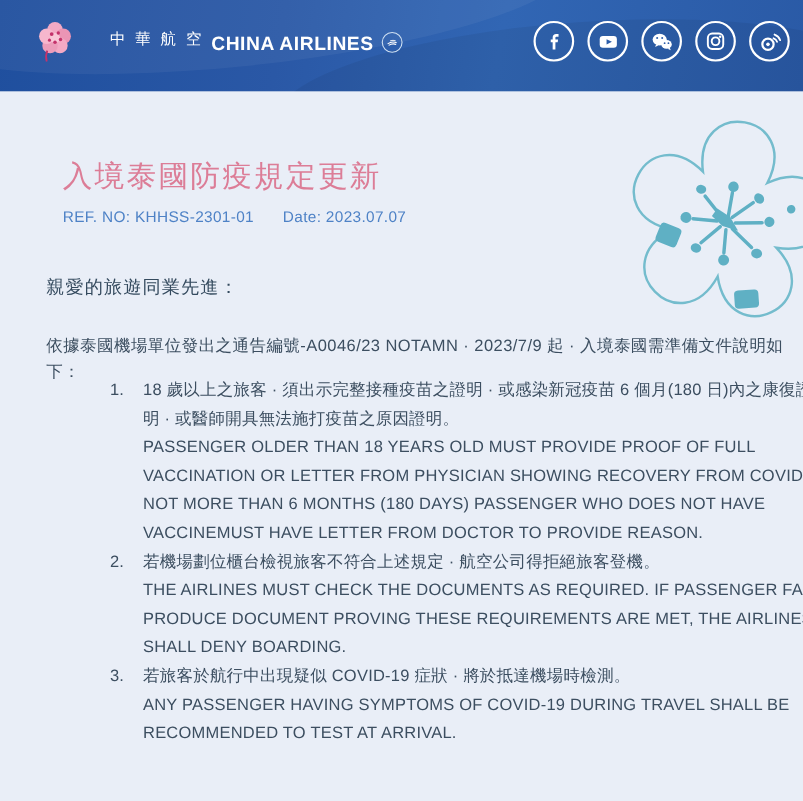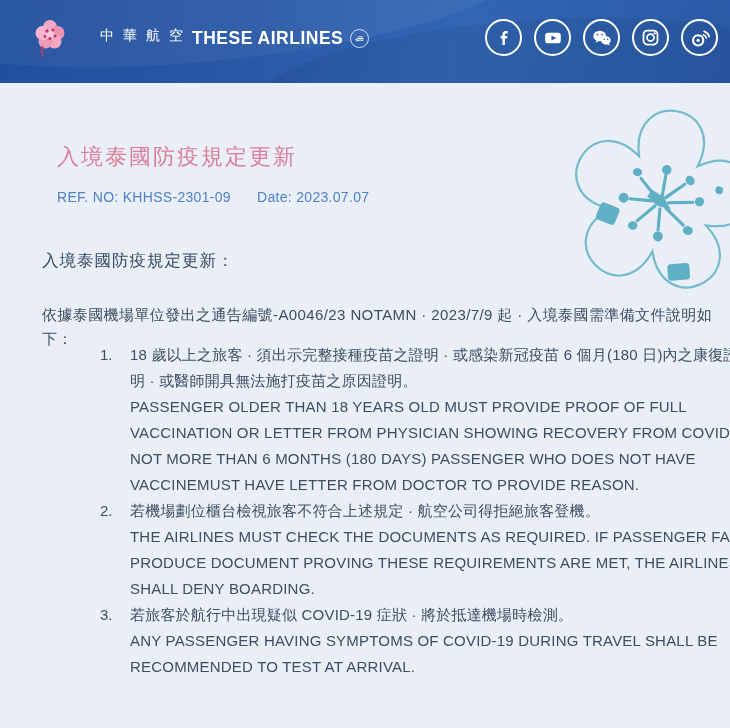--- a/index.html
+++ b/index.html
@@ -54,21 +54,21 @@
     box-sizing:border-box;
   }
   
   .blossom-decor{
     position:absolute;top:90px;right:-24px;width:184px;height:214px;
     transform:rotate(10deg);
     pointer-events:none;
   }
   .doc-title{
     position:absolute;left:57px;top:142px;
-    font-size:22px;color:#dc7d97;letter-spacing:2px;
+    font-size:27px;color:#dc7d97;letter-spacing:2px;
     font-weight:400;
     text-align:center;
   }
   .ref-row{
     position:absolute;left:57px;top:189px;
     font-size:14px;color:#4e82c6;letter-spacing:0.3px;
   }
   .ref-row span{margin-right:22px;}
   .greeting{
     position:absolute;left:42px;top:250px;
@@ -114,21 +114,21 @@
           <circle cx="25" cy="22" r="1.6" fill="#c4326b"></circle>
           <circle cx="20" cy="24.5" r="1.6" fill="#c4326b"></circle>
           <circle cx="15" cy="22.5" r="1.4" fill="#c4326b"></circle>
           <path d="M 13 32 Q 11 37 12.5 42" stroke="#c4326b" stroke-width="1.6" fill="none"></path>
         </g>
       </svg>
     </span>
     <div class="logo-texts">
       <div class="logo-cn">中華航空</div>
       <div class="logo-row">
-        <div class="logo-en">THESE AIRLINES</div>
+        <div class="logo-en">CHINA AIRLINES</div>
         <div class="skyteam">
           <svg width="11" height="11" viewBox="0 0 12 12">
             <path d="M1.5 7.5 Q 6 4.5 10.5 6.5" stroke="#fff" stroke-width="1.1" fill="none"></path>
             <path d="M2.5 9 Q 6.5 6.5 10 8.2" stroke="#fff" stroke-width="1.1" fill="none"></path>
             <path d="M4 4.5 Q 7 3.5 9.5 4.5" stroke="#fff" stroke-width="0.9" fill="none"></path>
           </svg>
         </div>
       </div>
     </div>
   </div>
@@ -207,25 +207,25 @@
       <circle cx="160" cy="92" r="4.2"></circle>
       <rect x="34" y="128" width="22" height="20" rx="4" transform="rotate(12 45 138)"></rect>
       <rect x="120" y="178" width="24" height="18" rx="4" transform="rotate(-14 132 187)"></rect>
     </g>
   </svg>
 </div>
 
 <div class="doc-title">入境泰國防疫規定更新</div>
 
 <div class="ref-row">
-  <span>REF. NO: KHHSS-2301-09</span>
+  <span>REF. NO: KHHSS-2301-01</span>
   <span>Date: 2023.07.07</span>
 </div>
 
-<div class="greeting">入境泰國防疫規定更新：</div>
+<div class="greeting">親愛的旅遊同業先進：</div>
 
 <div class="intro">依據泰國機場單位發出之通告編號-A0046/23  NOTAMN · 2023/7/9 起 · 入境泰國需準備文件說明如下：</div>
 
 <div class="doc-list">
 
   <div class="doc-item">
     <div class="item-num">1.</div>
     <div class="item-lines">
       <div class="item-line">18 歲以上之旅客 · 須出示完整接種疫苗之證明 · 或感染新冠疫苗 6 個月(180 日)內之康復證</div>
       <div class="item-line">明 · 或醫師開具無法施打疫苗之原因證明。</div>

